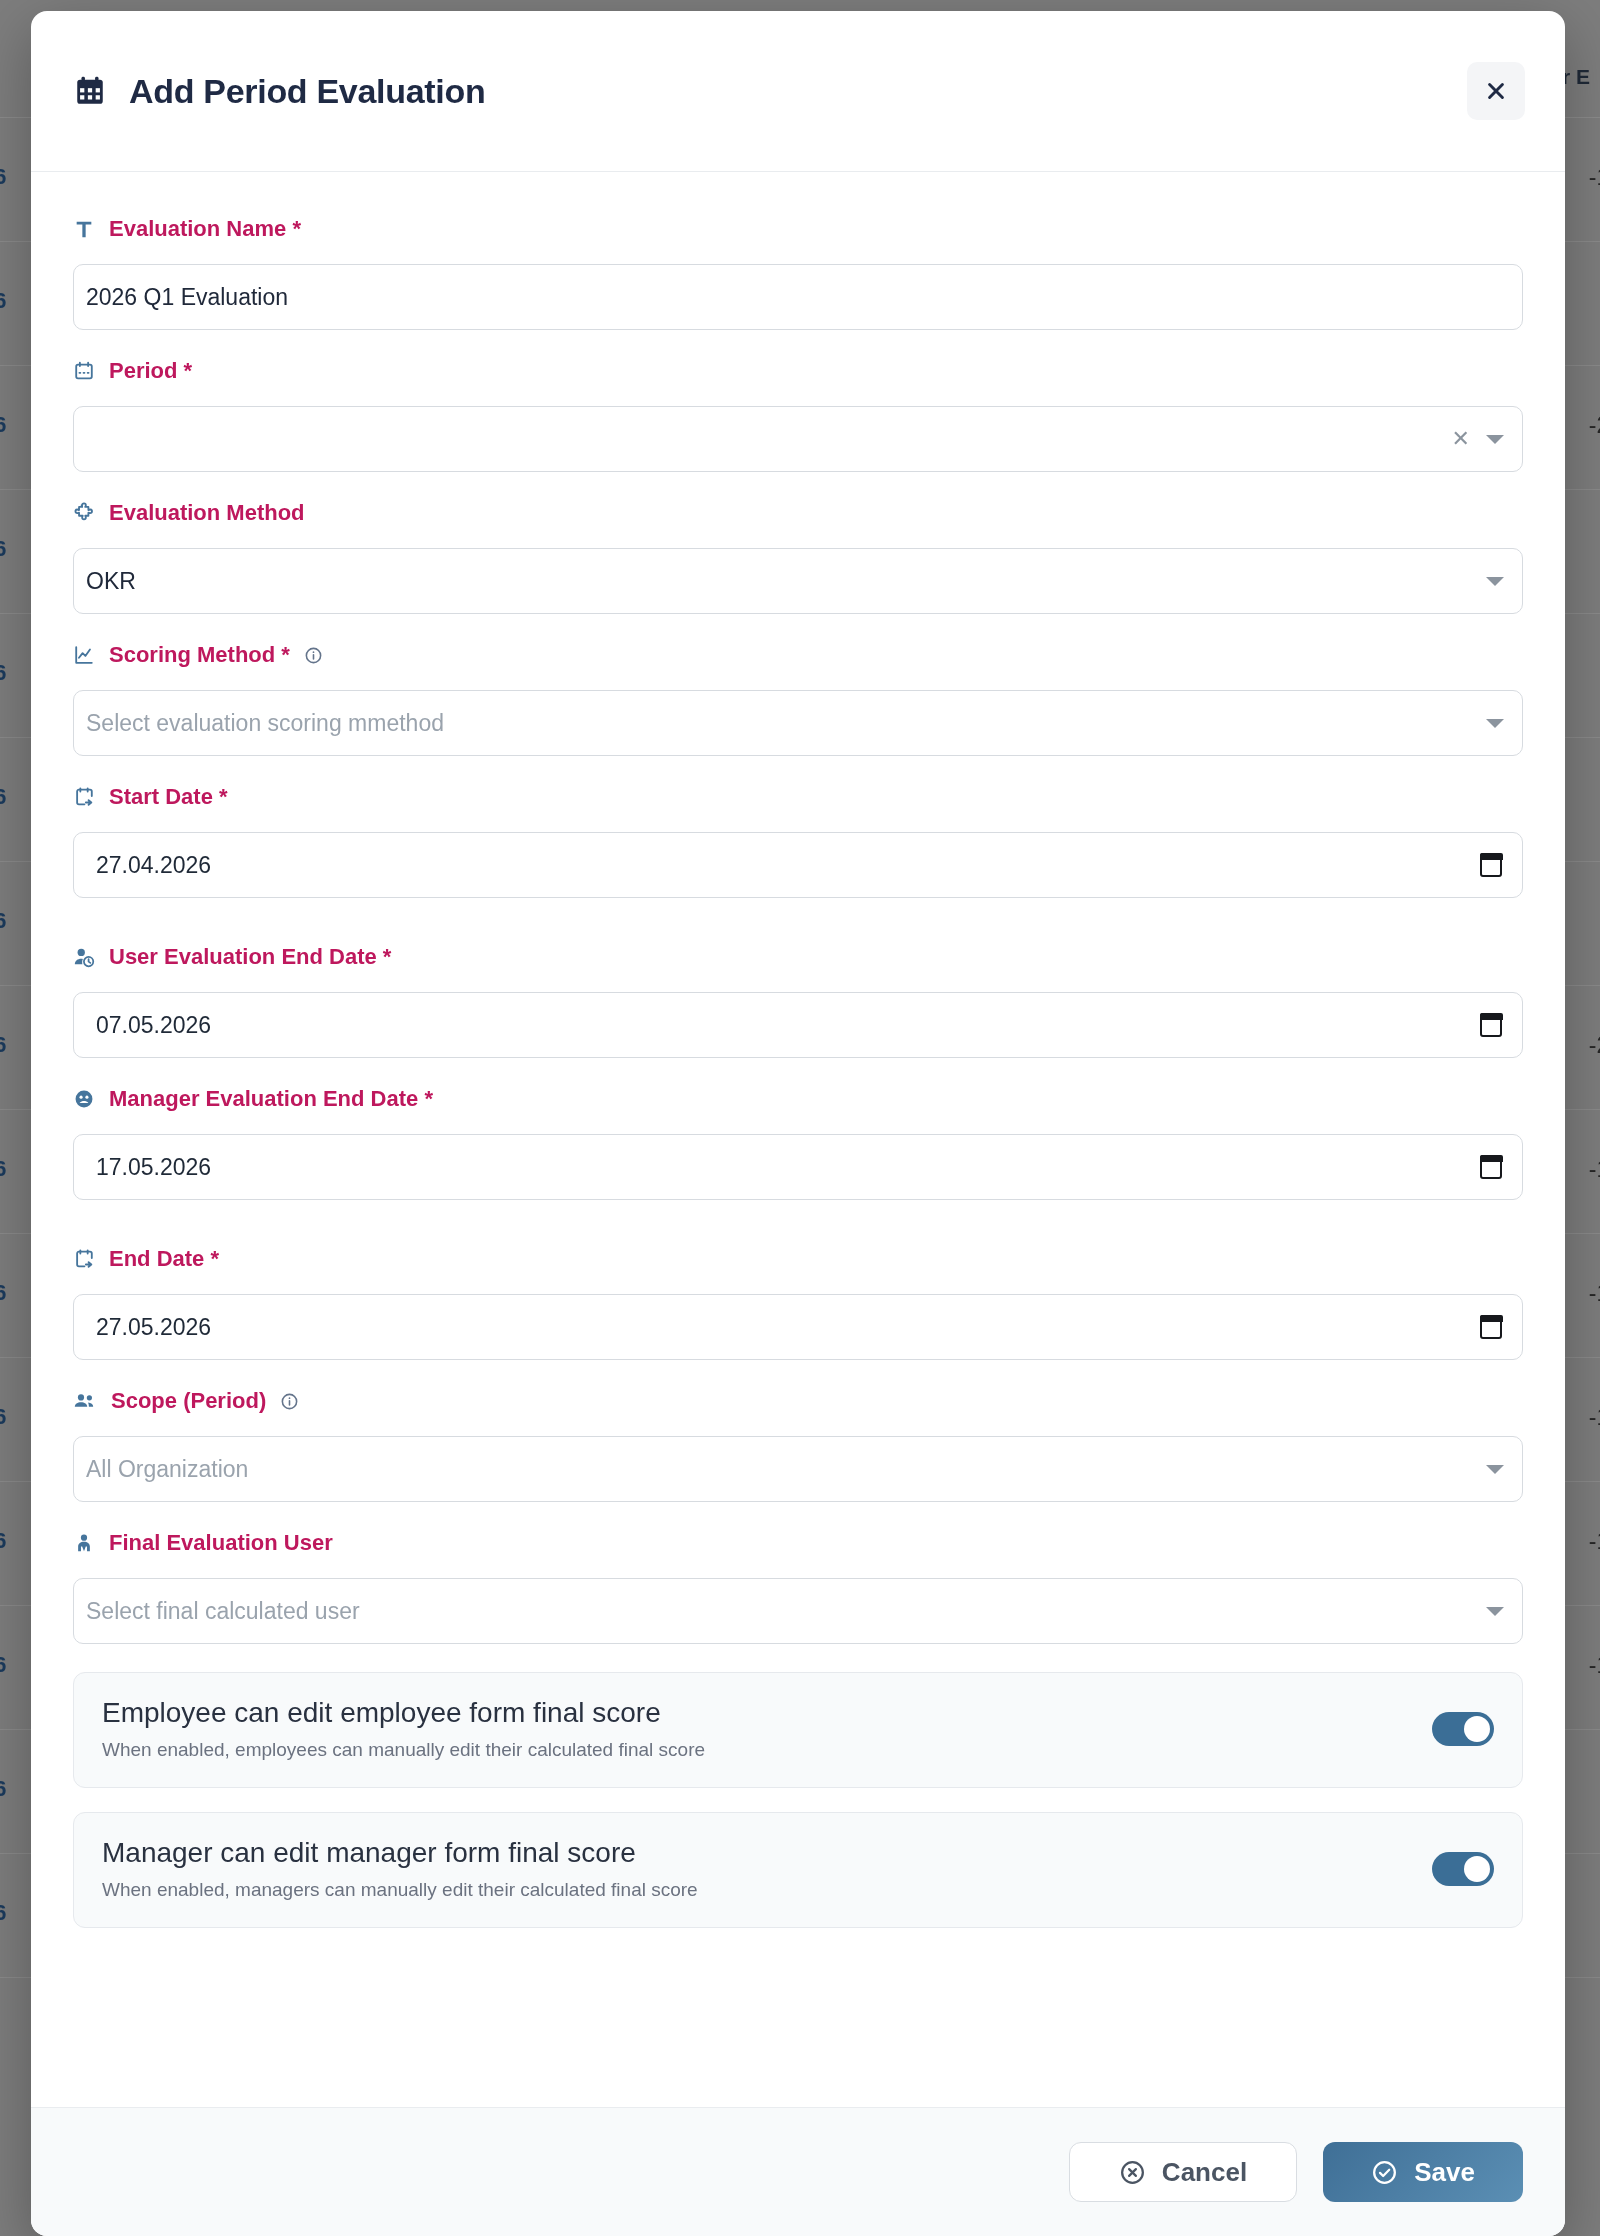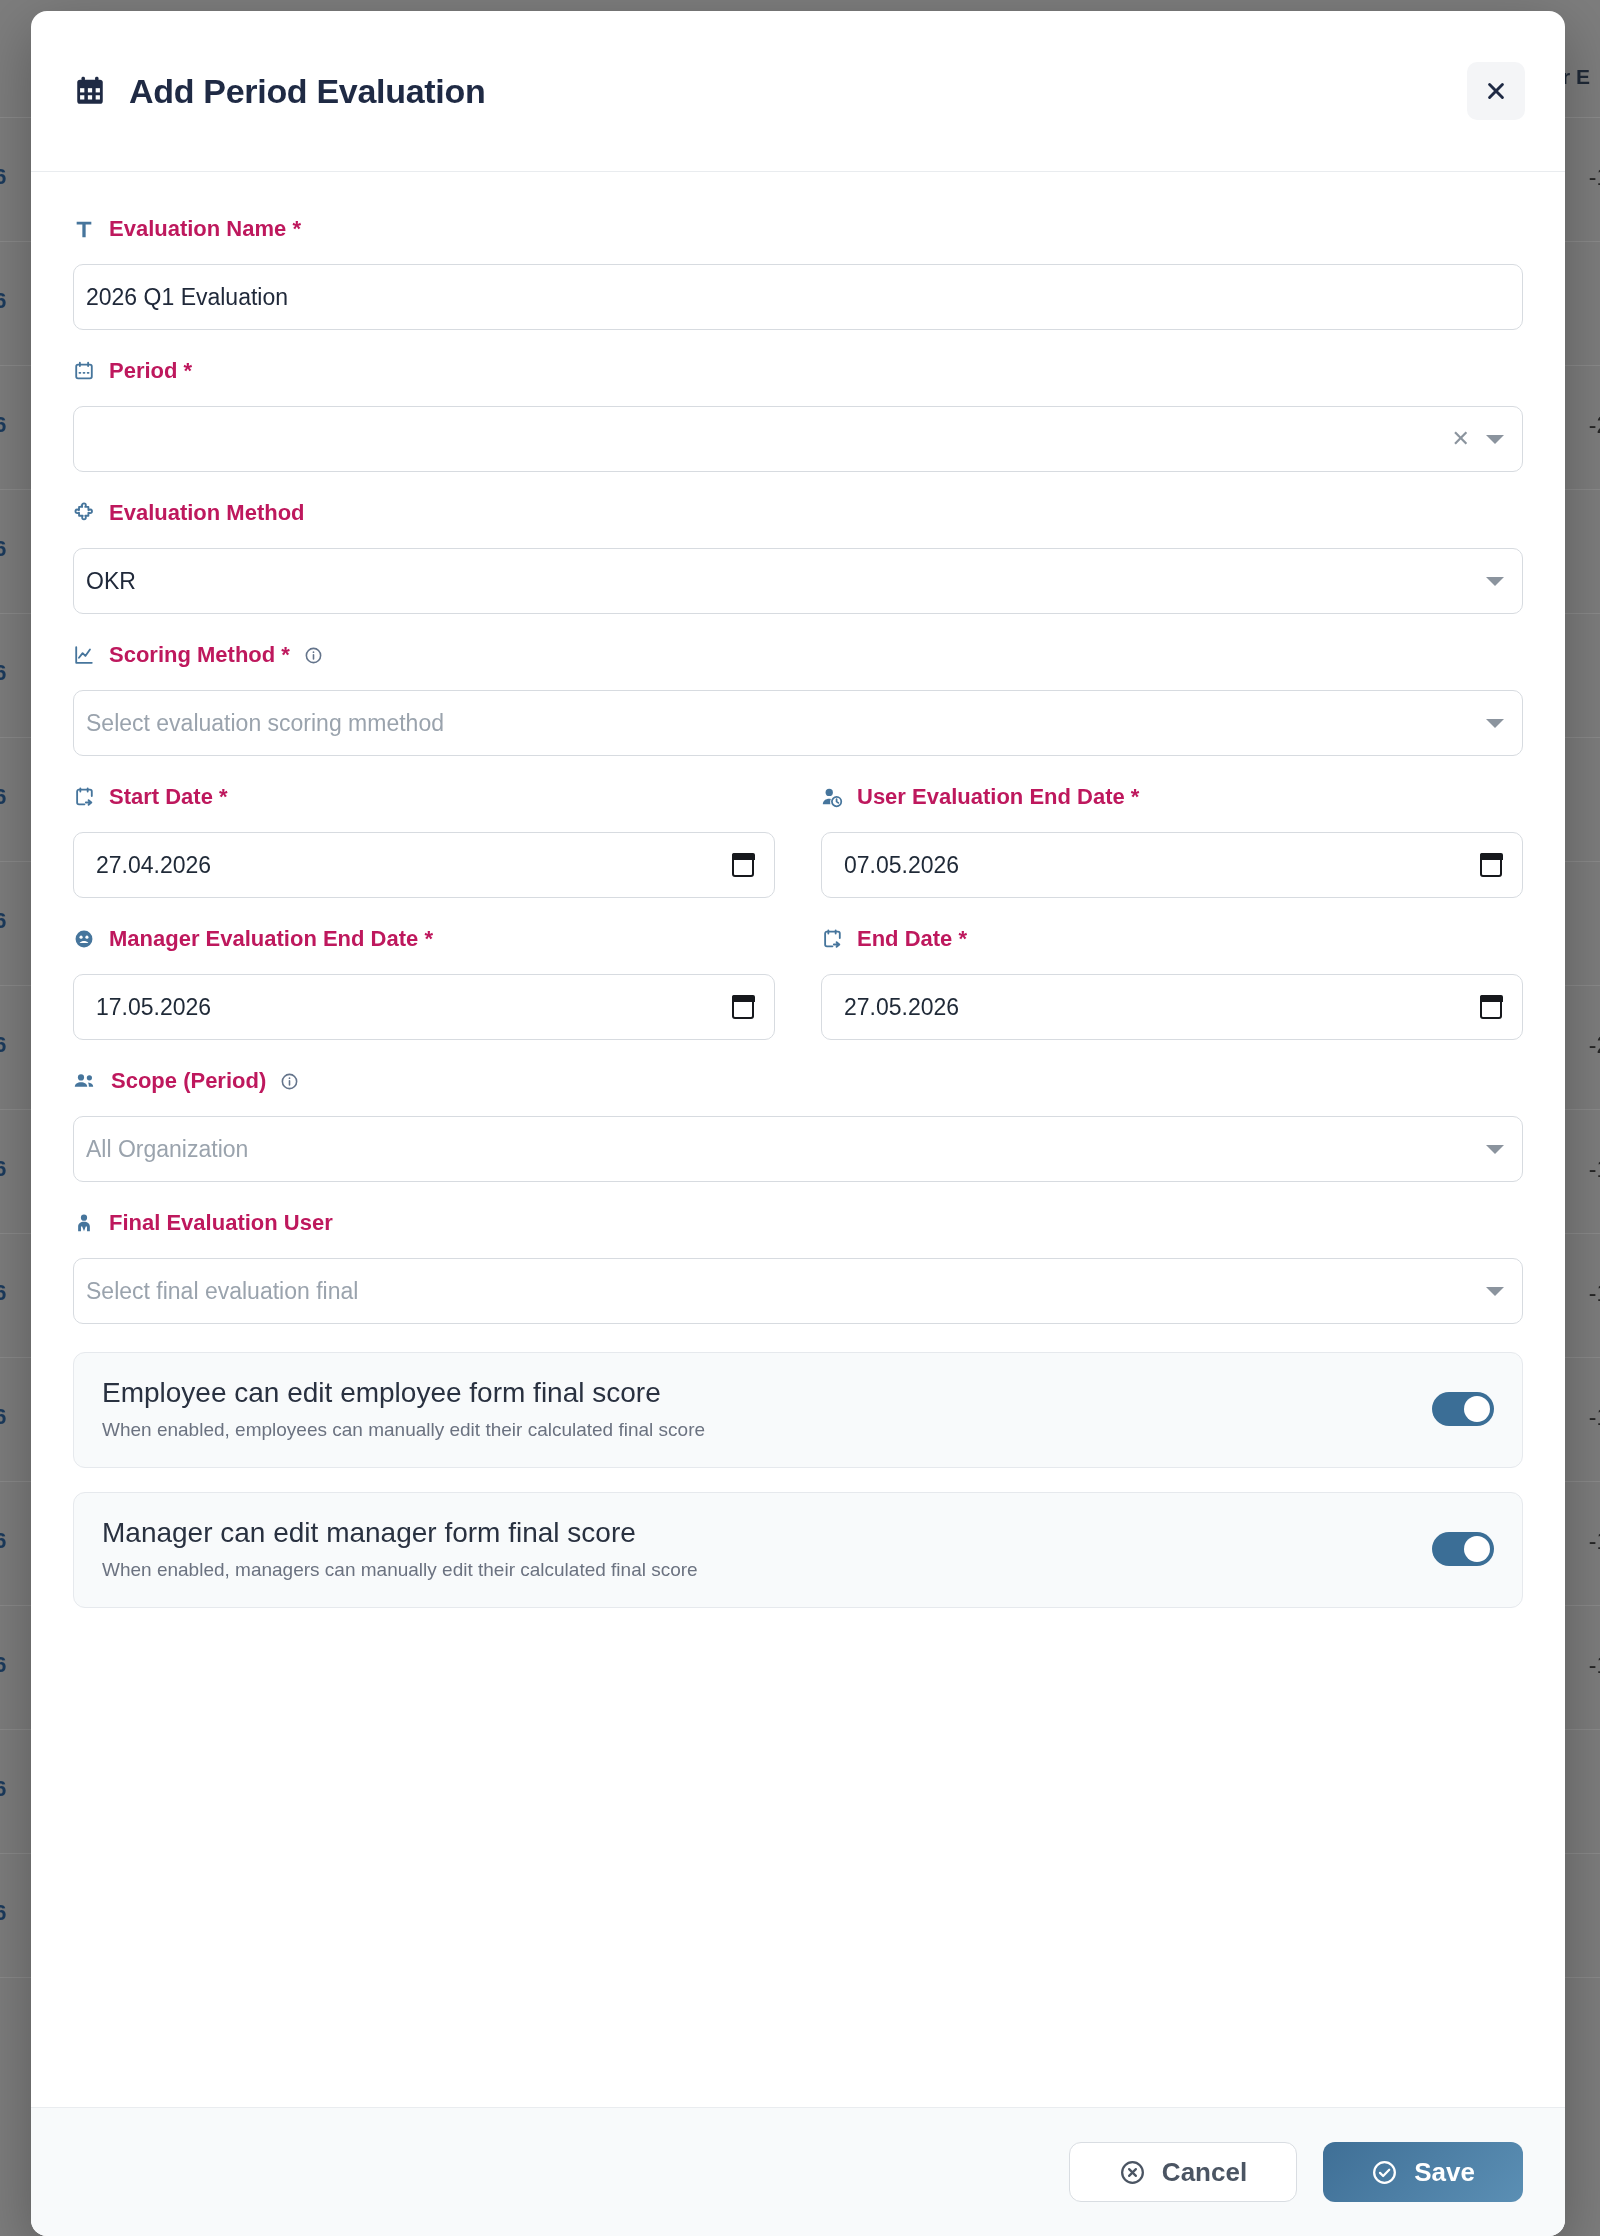--- a/index.html
+++ b/index.html
@@ -162,20 +162,21 @@
     border-right: 9px solid transparent;
     border-top: 9px solid #8b949e;
   }
   .clear-x { font-size: 22px; color: #8b949e; line-height: 1; cursor: pointer; }
 
   
   .row2 {
     display: flex;
     gap: 46px;
     margin-bottom: 28px;
+    flex-direction: column;
   }
   .row2 > .col { flex: 1 1 0; min-width: 0; }
 
   .date-control {
     position: relative;
     width: 100%;
     height: 66px;
     border: 1px solid #d7dbe0;
     border-radius: 10px;
     background: #fff;
@@ -550,21 +551,21 @@
       <div class="field-label">
         <span class="label-icon">
           <svg width="22" height="22" viewBox="0 0 24 24" fill="currentColor">
             <circle cx="12" cy="6.2" r="3.4"></circle>
             <path d="M12 10.6c-3.6 0-6.4 2.2-6.4 5.2V21h3.1v-5.2h1.3L12 21l1.9-5.2h1.4V21h3.1v-5.2c0-3-2.8-5.2-6.4-5.2z"></path>
           </svg>
         </span>
         <span>Final Evaluation User</span>
       </div>
       <div class="control placeholder">
-        <span>Select final evaluation final</span>
+        <span>Select final calculated user</span>
         <span class="ctrl-adorn">
           <span class="chevron"></span>
         </span>
       </div>
     </div>
 
     <div class="toggle-card">
       <div class="toggle-text">
         <div class="toggle-title">Employee can edit employee form final score</div>
         <div class="toggle-desc">When enabled, employees can manually edit their calculated final score</div>

